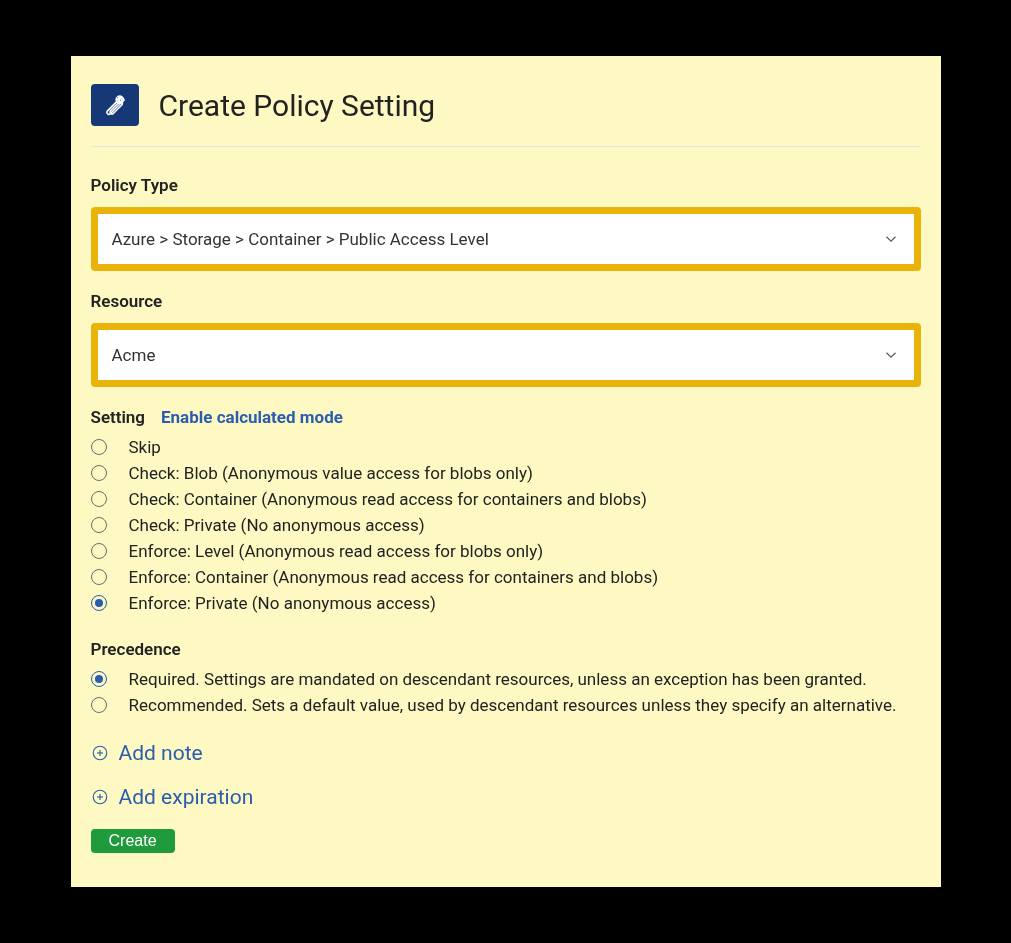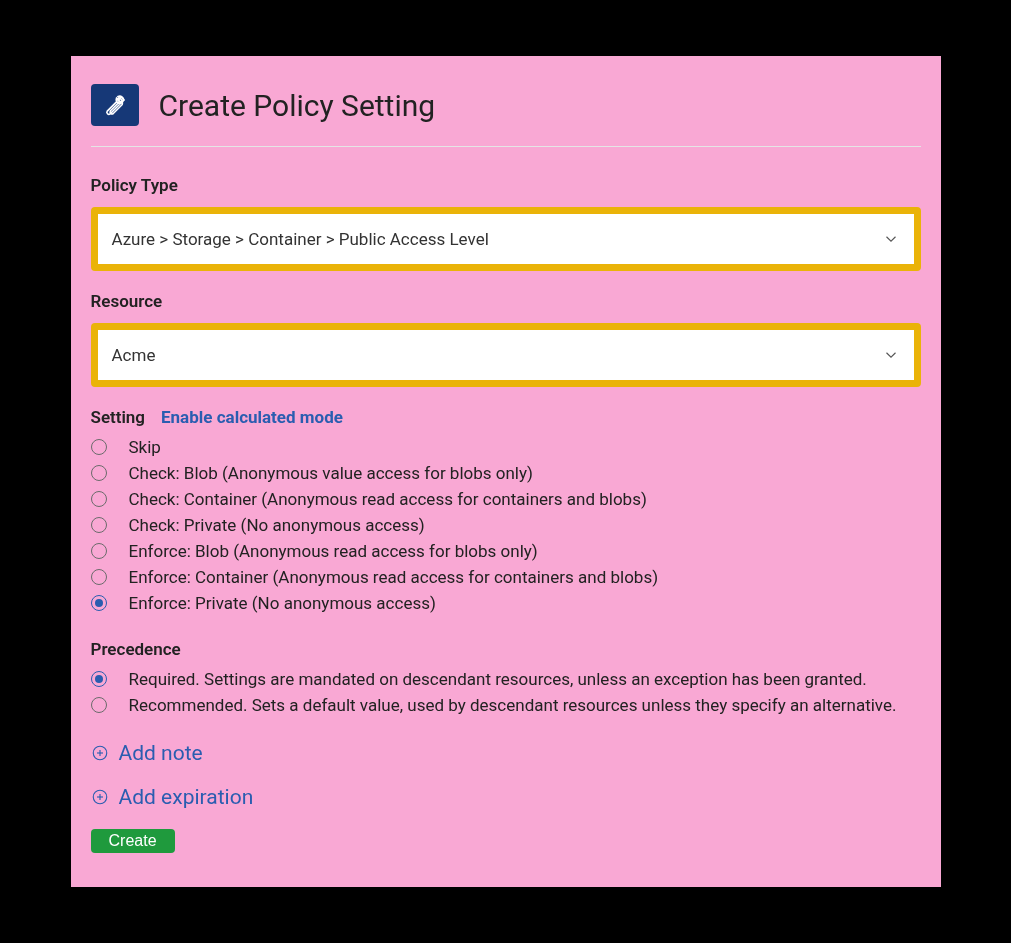--- a/index.html
+++ b/index.html
@@ -11,21 +11,21 @@
       background: #000;
       font-family: "Segoe UI", -apple-system, BlinkMacSystemFont, Roboto, "Helvetica Neue", Arial, sans-serif;
       width: 1011px;
       height: 943px;
       overflow: hidden;
       display: flex;
       align-items: center;
       justify-content: center;
     }
     .panel {
-      background: #f9a8d4;
+      background: #fef9c3;
       width: 870px;
       padding: 28px 20px 34px 20px;
     }
     .header-row {
       display: flex;
       align-items: center;
       gap: 20px;
       padding-bottom: 20px;
       border-bottom: 1px solid #e5e5e5;
       margin-bottom: 28px;
@@ -197,21 +197,21 @@
       <div class="radio-row">
         <span class="radio"></span>
         <span>Check: Container (Anonymous read access for containers and blobs)</span>
       </div>
       <div class="radio-row">
         <span class="radio"></span>
         <span>Check: Private (No anonymous access)</span>
       </div>
       <div class="radio-row">
         <span class="radio"></span>
-        <span>Enforce: Blob (Anonymous read access for blobs only)</span>
+        <span>Enforce: Level (Anonymous read access for blobs only)</span>
       </div>
       <div class="radio-row">
         <span class="radio"></span>
         <span>Enforce: Container (Anonymous read access for containers and blobs)</span>
       </div>
       <div class="radio-row">
         <span class="radio selected"></span>
         <span>Enforce: Private (No anonymous access)</span>
       </div>
     </div>

